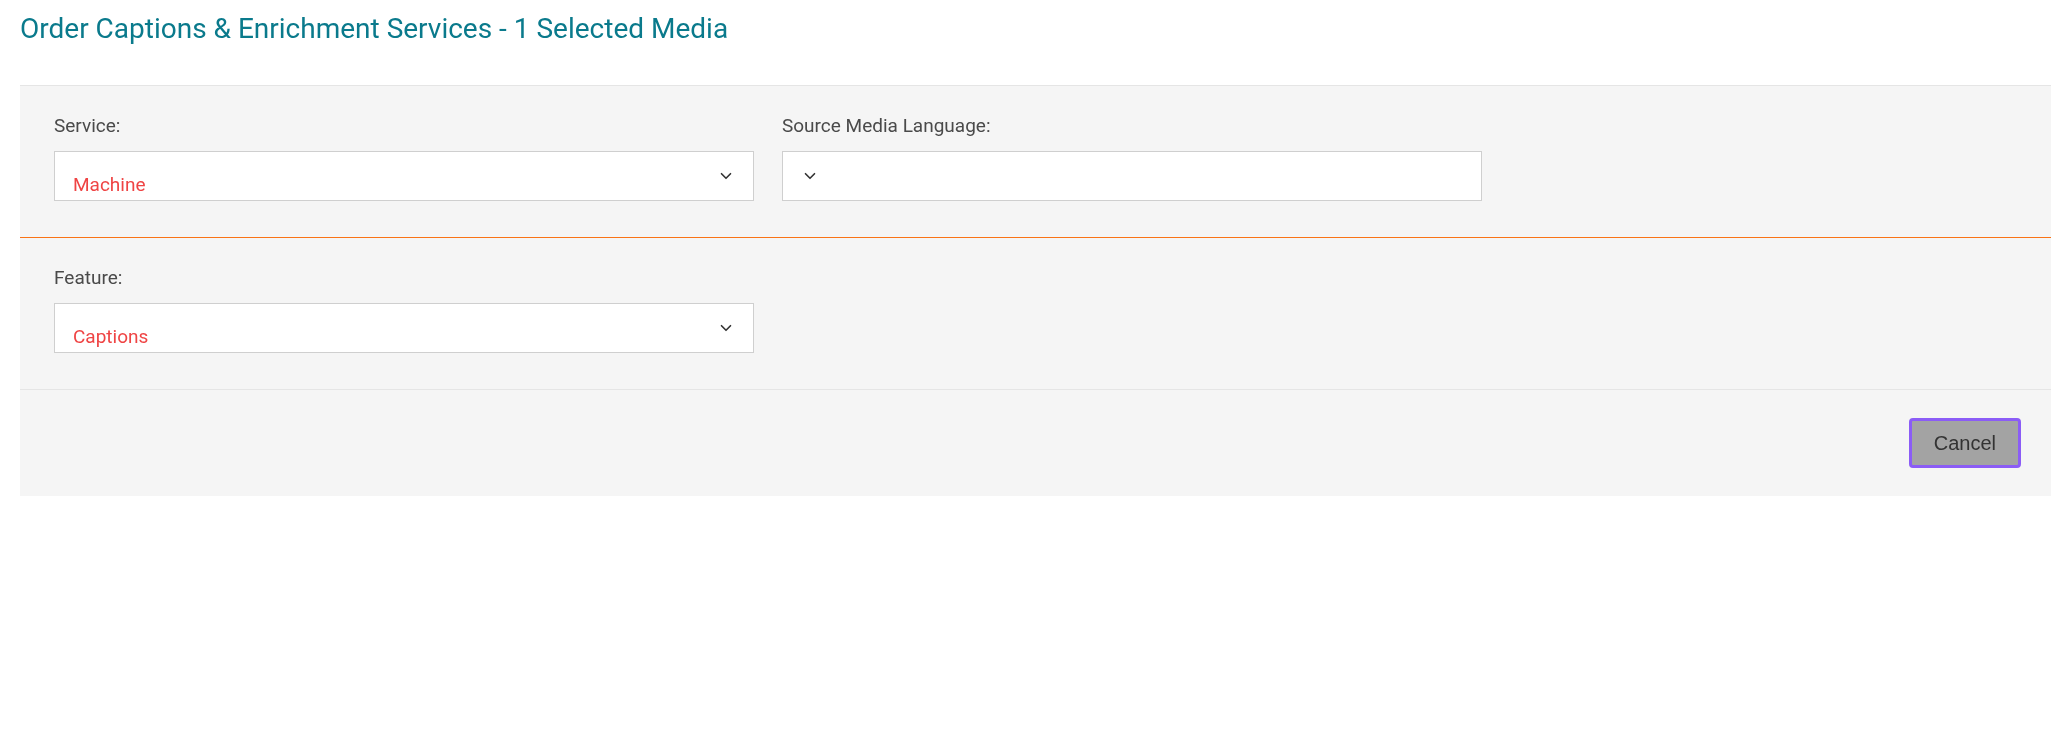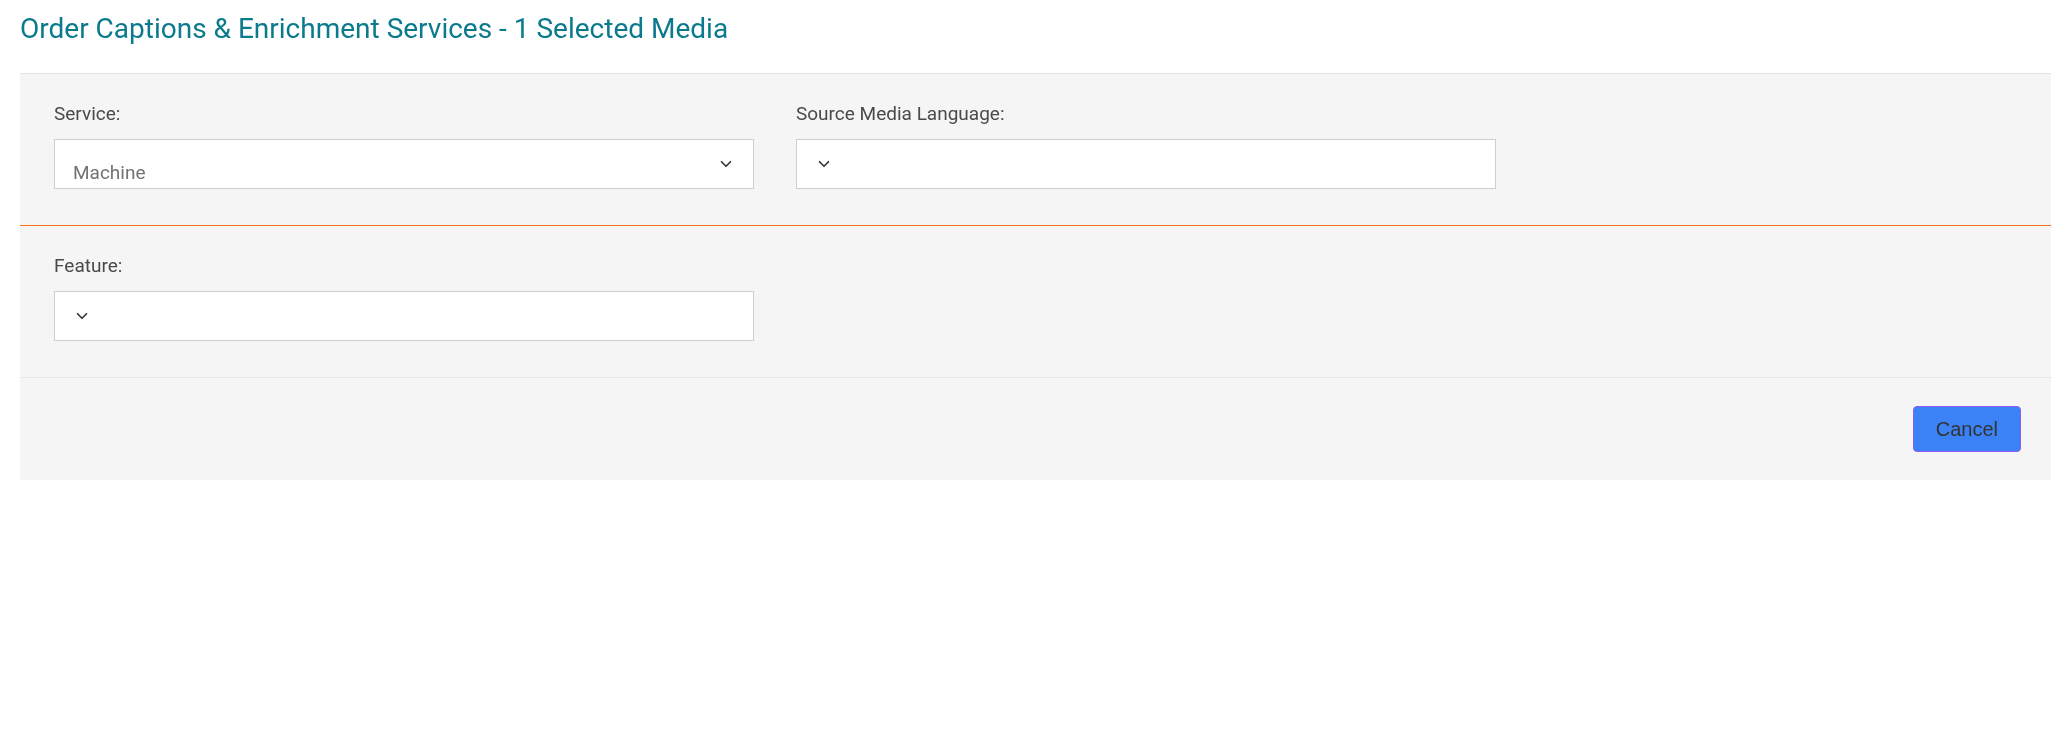--- a/index.html
+++ b/index.html
@@ -13,30 +13,30 @@
       color: #333;
     }
     .container {
       width: 100%;
       padding: 12px 20px 0 20px;
     }
     .page-title {
       color: #0a7a8c;
       font-size: 28px;
       font-weight: 400;
-      margin-bottom: 28px;
+      margin-bottom: 40px;
     }
     .form-panel {
       background: #f5f5f5;
       border-top: 1px solid #e5e5e5;
       padding: 0;
     }
     .form-row {
       display: flex;
-      gap: 42px;
+      gap: 28px;
       padding: 28px 34px 36px 34px;
     }
     .form-row + .form-row {
       border-top: 1px solid #f97316;
     }
     .form-group {
       flex: 1;
       max-width: 700px;
     }
     .form-label {
@@ -49,21 +49,21 @@
       position: relative;
       background: #ffffff;
       border: 1px solid #cfcfcf;
       height: 50px;
       display: flex;
       align-items: center;
       padding: 0 18px;
       cursor: pointer;
     }
     .select-value {
-      color: #737373;
+      color: #ef4444;
       font-size: 19px;
       flex: 1;
       margin-top: 16px;
     }
     .chevron-icon {
       width: 18px;
       height: 18px;
       flex-shrink: 0;
     }
     .chevron-icon svg {
@@ -81,23 +81,23 @@
     }
     .btn {
       font-size: 20px;
       padding: 12px 22px;
       border-radius: 4px;
       cursor: pointer;
       border: 1px solid transparent;
       line-height: 1;
     }
     .btn-cancel {
-      background: #3b82f6;
+      background: #a3a3a3;
       color: #333333;
-      border: 1px solid #8b5cf6;
+      border: 3px solid #8b5cf6;
     }
     .btn-submit {
       background: #0a7a8c;
       color: #ffffff;
       font-weight: 600;
       border: 1px solid #0a7a8c;
       padding: 12px 26px;
     }
     .highlight-box {
       border: 6px solid #ff0000;
@@ -135,20 +135,21 @@
               </svg>
           </span>
         </div>
       </div>
     </div>
 
     <div class="form-row">
       <div class="form-group">
         <label class="form-label">Feature:</label>
         <div class="select-wrap">
+          <span class="select-value">Captions</span>
           <span class="chevron-icon">
             <svg viewBox="0 0 24 24" fill="none" stroke="#333" stroke-width="2.2" stroke-linecap="round" stroke-linejoin="round">
                 <polyline points="6 9 12 15 18 9"></polyline>
               </svg>
           </span>
         </div>
       </div>
       <div class="form-group"></div>
     </div>
 

